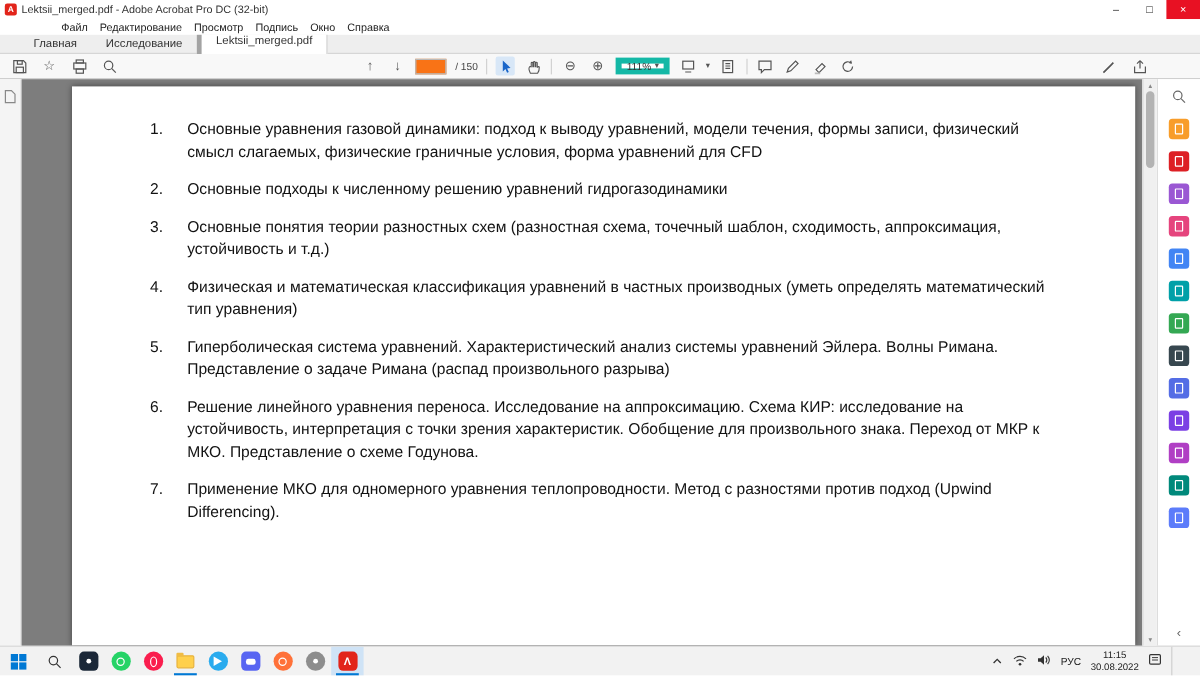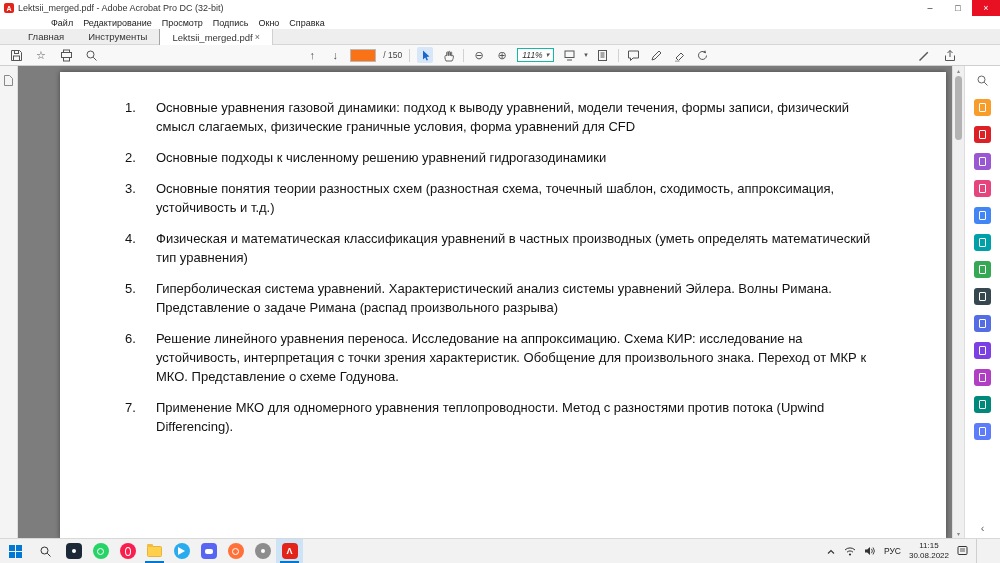--- a/index.html
+++ b/index.html
@@ -19,39 +19,39 @@
   .wbtn.close { background:#e81123; color:#fff; }
 
   
   .menubar { height:13px; background:#fff; display:flex; align-items:center; padding-left:3px; flex:none;margin-left:43px; }
   .menu-item { font-size:9px; color:#222; padding:0 5px; }
 
   
   .tabbar { height:16px; background:#eeeeee; border-bottom:1px solid #d6d6d6; display:flex;
     align-items:stretch; flex:none; font-size:9.5px;padding-left:16px; }
   .tab { display:flex; align-items:center; padding:0 12px; color:#333; }
-  .tab.doc { background:#fff; border-left:1px solid #a3a3a3; border-right:1px solid #d0d0d0;
-    margin-bottom:-1px; gap:2px; }
+  .tab.doc { background:#fff; border-left:4px solid #a3a3a3; border-right:1px solid #d0d0d0;
+    margin-bottom:-1px; gap:2px;flex-direction:column; }
   .tab-close { color:#666; font-size:9px; }
 
   
   .toolbar { height:21px; background:#f8f8f8; border-bottom:1px solid #cfcfcf; display:flex;
     align-items:center; padding:0 8px; flex:none; }
   .tb-group { display:flex; align-items:center; gap:9px; }
   .tb-center { margin:0 auto; display:flex; align-items:center; gap:7px; }
   .tb-right { display:flex; align-items:center; gap:10px; margin-right:34px; }
   .tb-icon { display:flex; align-items:center; justify-content:center; width:16px; height:16px; }
   .tb-glyph { font-size:11px; color:#555; line-height:1; }
   .tb-icon.selected { background:#d8e7f7; border-radius:2px; }
   .sep { width:1px; height:13px; background:#d2d2d2; }
   .page-input { width:22px; height:13px; font-size:8.5px; text-align:center;
     border:1px solid #b9b9b9; background:#f97316; color:#222; font-family:"Liberation Sans",sans-serif;padding-left:24px; }
   .page-total { font-size:8.5px; color:#444; }
-  .zoom-box { display:flex; align-items:center; gap:3px; border:1px solid #14b8a6; background:#fff;
-    padding:0 4px; height:14px; font-size:8.5px; color:#333;font-style:italic; }
+  .zoom-box { display:flex; align-items:center; gap:3px; border:5px solid #14b8a6; background:#fff;
+    padding:0 4px; height:14px; font-size:8.5px; color:#333; }
   .caret { font-size:7px; color:#555; }
 
   
   .main { flex:1; display:flex; min-height:0; }
   .navstrip { width:18px; background:#f4f4f4; border-right:1px solid #ddd; display:flex;
     justify-content:center; padding-top:8px; flex:none; }
   .viewport { flex:1; background:#7d7d7d; position:relative; overflow:hidden; }
   .page { position:absolute; left:42px; top:6px; width:886px; height:466px; background:#fff;
     box-shadow:0 0 5px rgba(0,0,0,.45); overflow:hidden; }
   .page h1 { font-size:29px; font-weight:400; color:#000; margin:38px 0 0 65px; }
@@ -123,21 +123,21 @@
     <span class="menu-item">Файл</span>
     <span class="menu-item">Редактирование</span>
     <span class="menu-item">Просмотр</span>
     <span class="menu-item">Подпись</span>
     <span class="menu-item">Окно</span>
     <span class="menu-item">Справка</span>
   </div>
 
   <div class="tabbar">
     <div class="tab">Главная</div>
-    <div class="tab">Инструменты</div>
+    <div class="tab">Исследование</div>
     <div class="tab doc">
       <span>Lektsii_merged.pdf</span>
       <span class="tab-close">×</span>
     </div>
   </div>
 
   <div class="toolbar">
     <div class="tb-group">
       <span class="tb-icon">
         <svg width="13" height="13" viewBox="0 0 13 13">
@@ -270,21 +270,21 @@
           <div class="doc-item">
             <span class="num">5.</span>
             <span class="txt">Гиперболическая система уравнений. Характеристический анализ системы уравнений Эйлера. Волны Римана. Представление о задаче Римана (распад произвольного разрыва)</span>
           </div>
           <div class="doc-item">
             <span class="num">6.</span>
             <span class="txt">Решение линейного уравнения переноса. Исследование на аппроксимацию. Схема КИР: исследование на устойчивость, интерпретация с точки зрения характеристик. Обобщение для произвольного знака. Переход от МКР к МКО. Представление о схеме Годунова.</span>
           </div>
           <div class="doc-item">
             <span class="num">7.</span>
-            <span class="txt">Применение МКО для одномерного уравнения теплопроводности. Метод с разностями против потока (Upwind Differencing).</span>
+            <span class="txt">Применение МКО для одномерного уравнения теплопроводности. Метод с разностями против подход (Upwind Differencing).</span>
           </div>
         </div>
       </div>
     </div>
 
     <div class="scrollbar">
       <span>▴</span>
       <div class="thumb"></div>
       <span>▾</span>
     </div>

